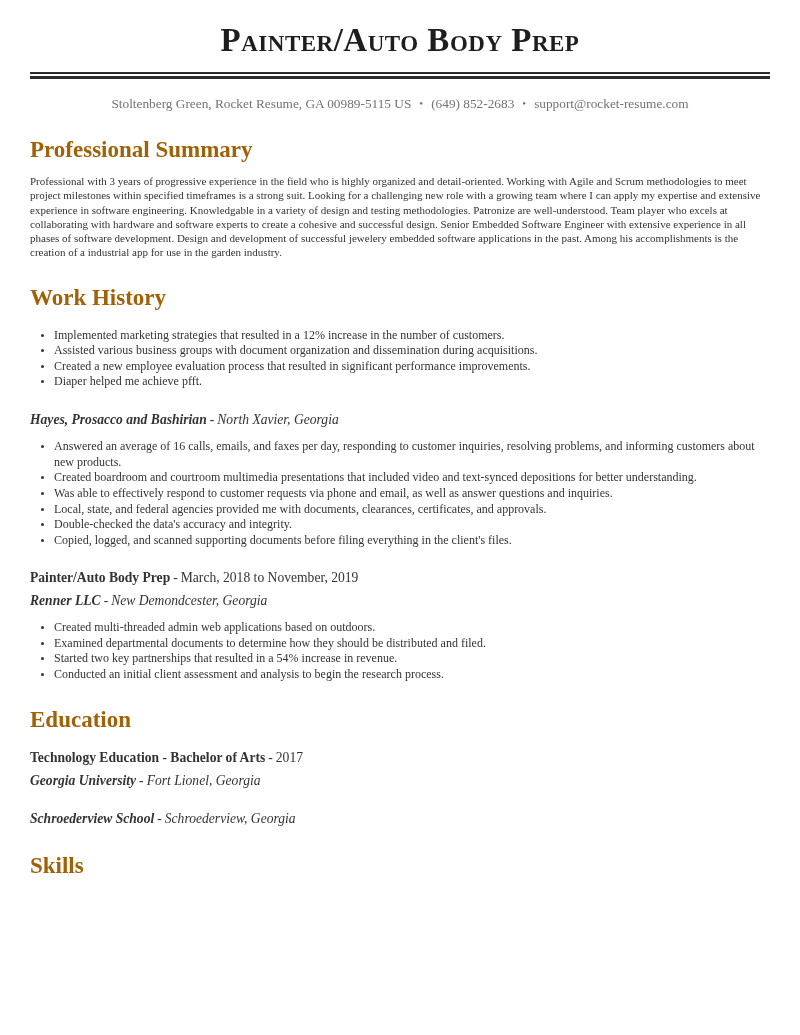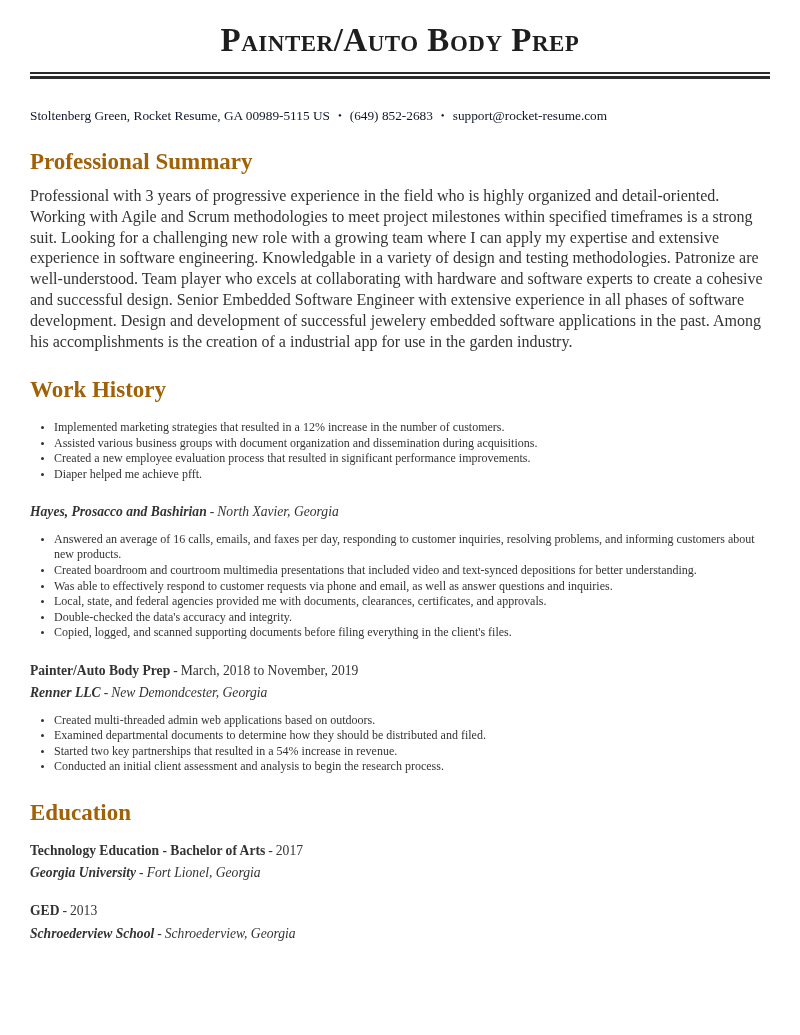--- a/index.html
+++ b/index.html
@@ -24,39 +24,39 @@
     letter-spacing: 0.5px;
     color: #1e1e1e;
   }
   .double-rule {
     margin-top: 12px;
     height: 2px;
     border-top: 2px solid #2b2b2b;
     border-bottom: 3px solid #2b2b2b;
   }
   .contact-line {
-    margin-top: 28px;
-    text-align: left;
+    margin-top: 16px;
+    text-align: center;
     font-size: 13.3px;
-    color: #0f172a;
+    color: #737373;
     line-height: 1.3;
   }
   .contact-dot { display: inline-block; margin: 0 8px; font-size: 11px; vertical-align: 1px; }
   
   .section-heading {
     font-size: 23px;
     font-weight: 700;
     color: #a16207;
     margin: 24px 0 0 0;
     line-height: 1.25;
   }
   
   .summary-text {
     margin: 9px 0 0 0;
-    font-size: 16px;
+    font-size: 11px;
     line-height: 1.3;
     color: #333333;
   }
   
   .job { margin-top: 15px; }
   .job + .job { margin-top: 21px; }
   .line { font-size: 13.6px; line-height: 1.35; }
   .bold { font-weight: bold; }
   .italic { font-style: italic; }
   .company-line { margin-top: 4px; }
@@ -135,23 +135,20 @@
   <div class="edu-entry">
     <div class="line">
       <span class="bold">Technology Education - Bachelor of Arts</span><span class="sep">-</span><span>2017</span>
     </div>
     <div class="line italic company-line">
       <span class="bold">Georgia University</span><span class="sep">-</span><span>Fort Lionel, Georgia</span>
     </div>
   </div>
 
   <div class="edu-entry">
-    <div class="line">
-      <span class="bold">GED</span><span class="sep">-</span><span>2013</span>
-    </div>
     <div class="line italic company-line">
       <span class="bold">Schroederview School</span><span class="sep">-</span><span>Schroederview, Georgia</span>
     </div>
   </div>
 
   <h2 class="section-heading">Skills</h2>
 
 </div>
 
 </body></html>

